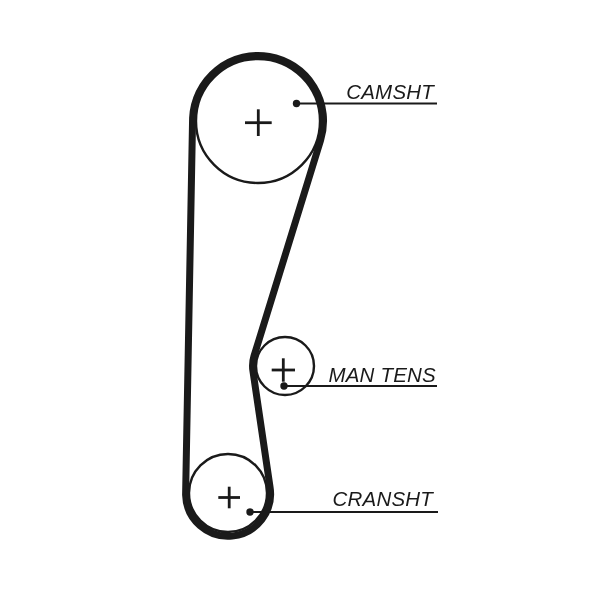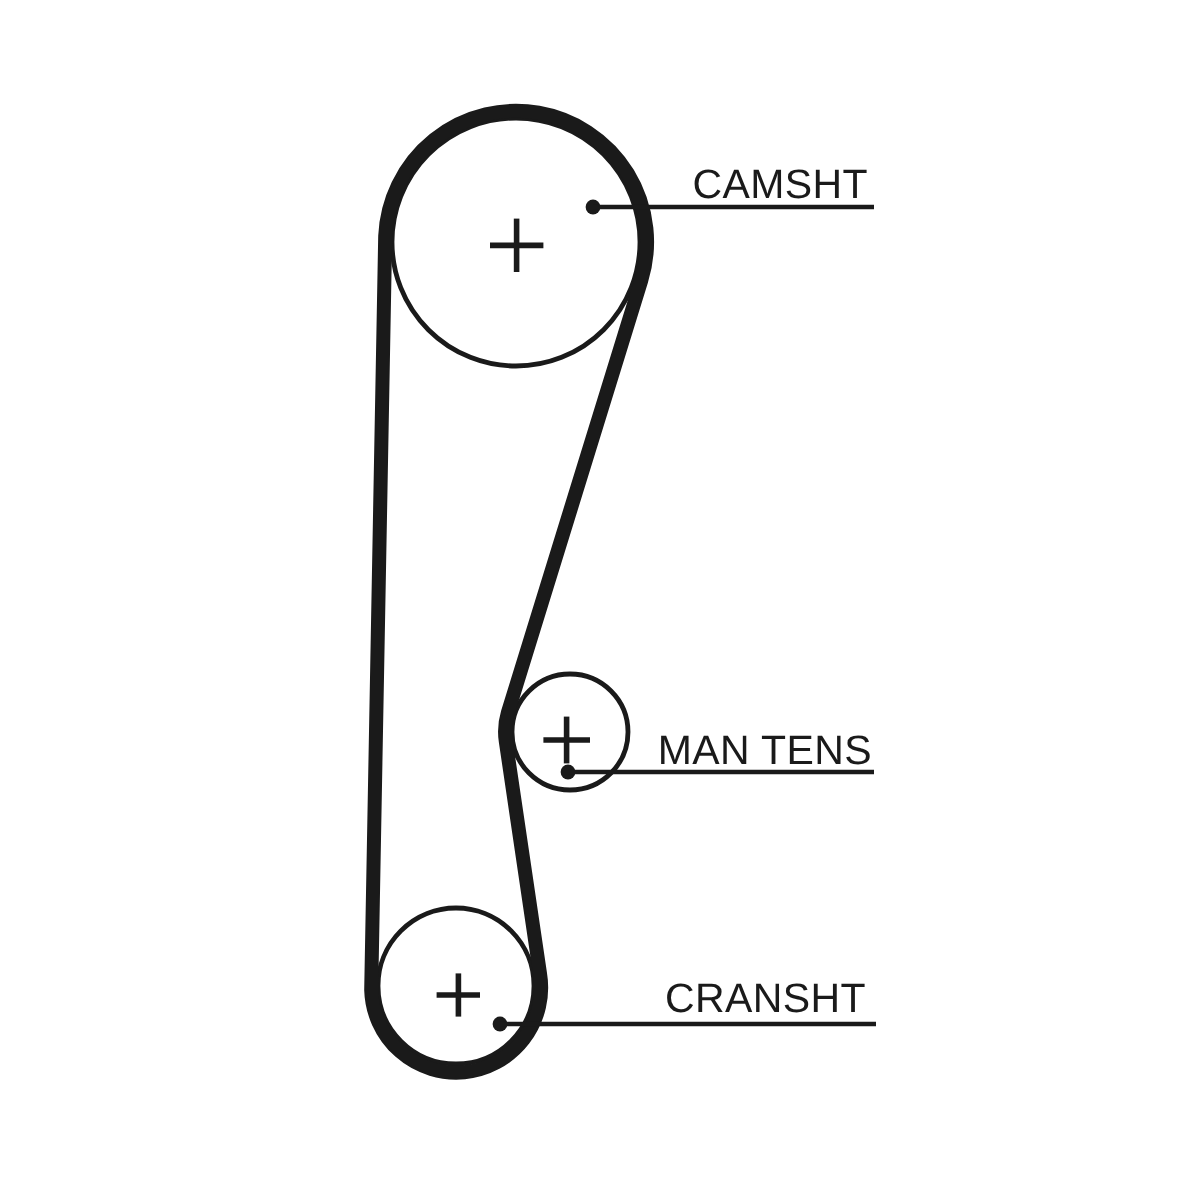--- a/index.html
+++ b/index.html
@@ -2,20 +2,21 @@
 <html><head>
 <meta charset="utf-8">
 <style>
   html, body { margin: 0; padding: 0; background: #ffffff; }
   .canvas {
     position: relative;
     width: 493px;
     height: 589px;
     background: #ffffff;
     overflow: hidden;
+    font-style: italic;
   }
   svg { display: block; }
   .belt {
     fill: none;
     stroke: #1a1a1a;
     stroke-width: 7;
     stroke-linejoin: round;
     stroke-linecap: round;
   }
   .pulley {

